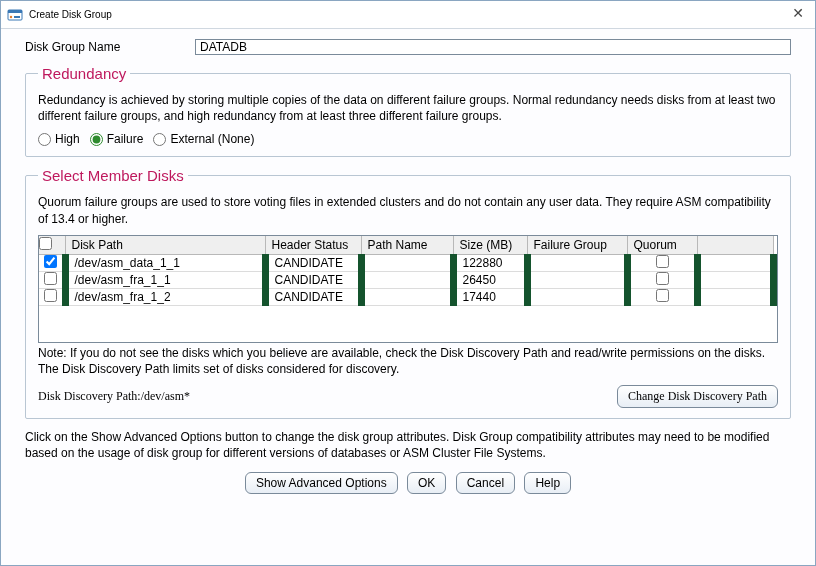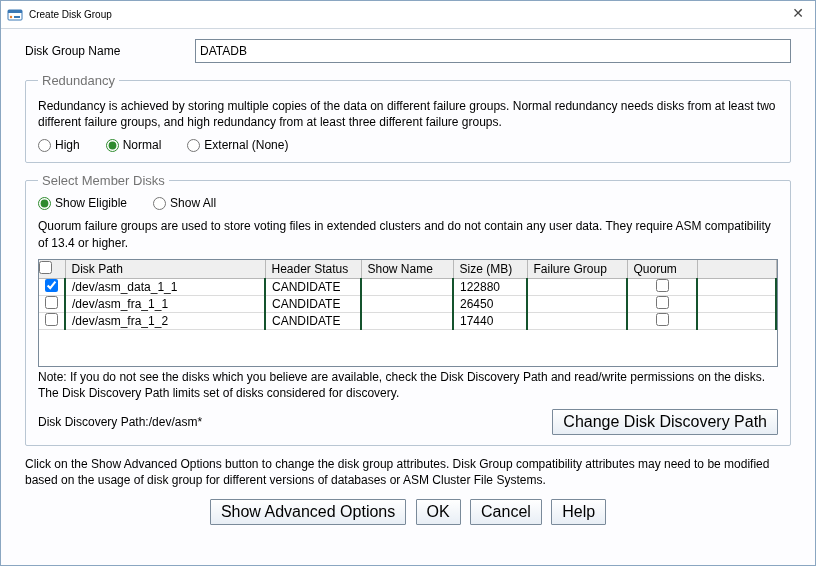--- a/index.html
+++ b/index.html
@@ -41,41 +41,41 @@
     cursor: pointer;
     color:#444;
   }
   .body {
     padding: 10px 24px 0 24px;
   }
   .row { display: flex; align-items: center; margin-bottom: 10px; }
   .row label.field-label { width: 170px; }
   .text-input {
     flex: 1;
-    height: 24px;
+    height: 16px;
     border: 1px solid #7a8a9a;
     background: #fff;
     padding: 1px 4px;
     font-family: inherit;
     font-size: 12px;
   }
   fieldset.group {
     border: 1px solid #b9c6d3;
     border-radius: 2px;
     margin: 0 0 10px 0;
     padding: 8px 12px 10px 12px;
     position: relative;
   }
   fieldset.group > legend {
-    font-size: 13px;
+    font-size: 15px;
     padding: 0 4px;
-    color: #737373;
+    color: #be185d;
   }
   .help-text { margin: 2px 0 8px 0; line-height: 1.35; }
-  .radio-row { display: flex; align-items: center; gap: 26px; }
+  .radio-row { display: flex; align-items: center; gap: 10px; margin-top: 7px; }
   .radio-row label { display: inline-flex; align-items: center; cursor: pointer; }
   input[type=radio] { accent-color: #2e8b2e; margin:0 4px 0 0;}
   input[type=checkbox] { margin:0;}
   .disks-table {
     border: 1px solid #7a8a9a;
     background: #fff;
     width: 100%;
     height: 108px;
     overflow: hidden;
   }
@@ -83,53 +83,53 @@
   .disks-table th {
     background: #efefef;
     border-right: 1px solid #b8b8b8;
     border-bottom: 1px solid #b8b8b8;
     text-align: left;
     font-weight: normal;
     padding: 2px 6px;
     height: 18px;
   }
   .disks-table td {
-    border-right: 2px solid #14532d;
+    border-right: 7px solid #14532d;
     border-bottom: 1px solid #dcdcdc;
     padding: 0 6px;
     height: 17px;
     white-space: nowrap;
     overflow: hidden;
     margin-top: 15px;
   }
   .col-chk { width: 26px; text-align: center; padding:0 !important;}
   .col-path { width: 200px; }
   .col-header { width: 96px; }
   .col-name { width: 92px; }
   .col-size { width: 74px; }
   .col-fg { width: 100px; }
   .col-quorum { width: 70px; text-align: center; }
   .col-tail {}
   .btn {
     display: inline-block;
     border: 1px solid #7a8a9a;
     background: linear-gradient(#ffffff, #e8eef5);
-    border-radius: 1px;
+    border-radius: 6px;
     padding: 3px 10px;
     font-family: inherit;
-    font-size: 16px;
+    font-size: 12px;
     cursor: pointer;
   }
   .bottom-text { margin: 8px 0 10px 0; line-height: 1.35; padding: 0 24px;}
   .button-bar {
     text-align: center;
     padding-bottom: 12px;
   }
   .button-bar .btn { margin: 0 3px; }
-  .discovery-row { display:flex; align-items:center; justify-content: space-between; margin-top:4px;}
+  .discovery-row { display:flex; align-items:center; justify-content: space-between; margin-top:4px;font-family:Liberation Serif, serif;}
 </style>
 </head>
 <body>
 
 <div class="window">
 
   <div class="titlebar">
     <span class="app-icon">
       <svg viewBox="0 0 16 16" width="16" height="16">
         <rect x="1" y="3" width="14" height="10" rx="1" fill="#fff" stroke="#3a78b5"></rect>
@@ -152,63 +152,53 @@
     <fieldset class="group">
       <legend>Redundancy</legend>
       <div class="help-text">Redundancy is achieved by storing multiple copies of the data on different failure groups. Normal redundancy needs disks from at least two different failure groups, and high redundancy from at least three different failure groups.</div>
       <div class="radio-row">
         <label>
           <input type="radio" name="redundancy" style="">
           <span>High</span>
         </label>
         <label>
           <input type="radio" name="redundancy" checked="" style="">
-          <span>Normal</span>
+          <span>Failure</span>
         </label>
         <label>
           <input type="radio" name="redundancy" style="">
           <span>External (None)</span>
         </label>
       </div>
     </fieldset>
 
     <fieldset class="group">
       <legend>Select Member Disks</legend>
 
-      <div class="radio-row" style="margin-bottom:8px;">
-        <label>
-          <input type="radio" name="diskfilter" checked="" style="">
-          <span>Show Eligible</span>
-        </label>
-        <label>
-          <input type="radio" name="diskfilter" style="">
-          <span>Show All</span>
-        </label>
-      </div>
 
       <div class="help-text">Quorum failure groups are used to store voting files in extended clusters and do not contain any user data. They require ASM compatibility of 13.4 or higher.</div>
 
       <div class="disks-table">
         <table>
           <colgroup>
             <col class="col-chk">
               <col class="col-path">
               <col class="col-header">
               <col class="col-name">
               <col class="col-size">
               <col class="col-fg">
               <col class="col-quorum">
               <col class="col-tail">
           </colgroup>
           <thead>
             <tr>
               <th class="col-chk"><input type="checkbox" style=""></th>
               <th>Disk Path</th>
               <th>Header Status</th>
-              <th>Show Name</th>
+              <th>Path Name</th>
               <th>Size (MB)</th>
               <th>Failure Group</th>
               <th>Quorum</th>
               <th></th>
             </tr>
           </thead>
           <tbody id="disk-rows">
               <tr>
                 <td class="col-chk"><input type="checkbox" checked="" style=""></td>
                 <td>/dev/asm_data_1_1</td>

